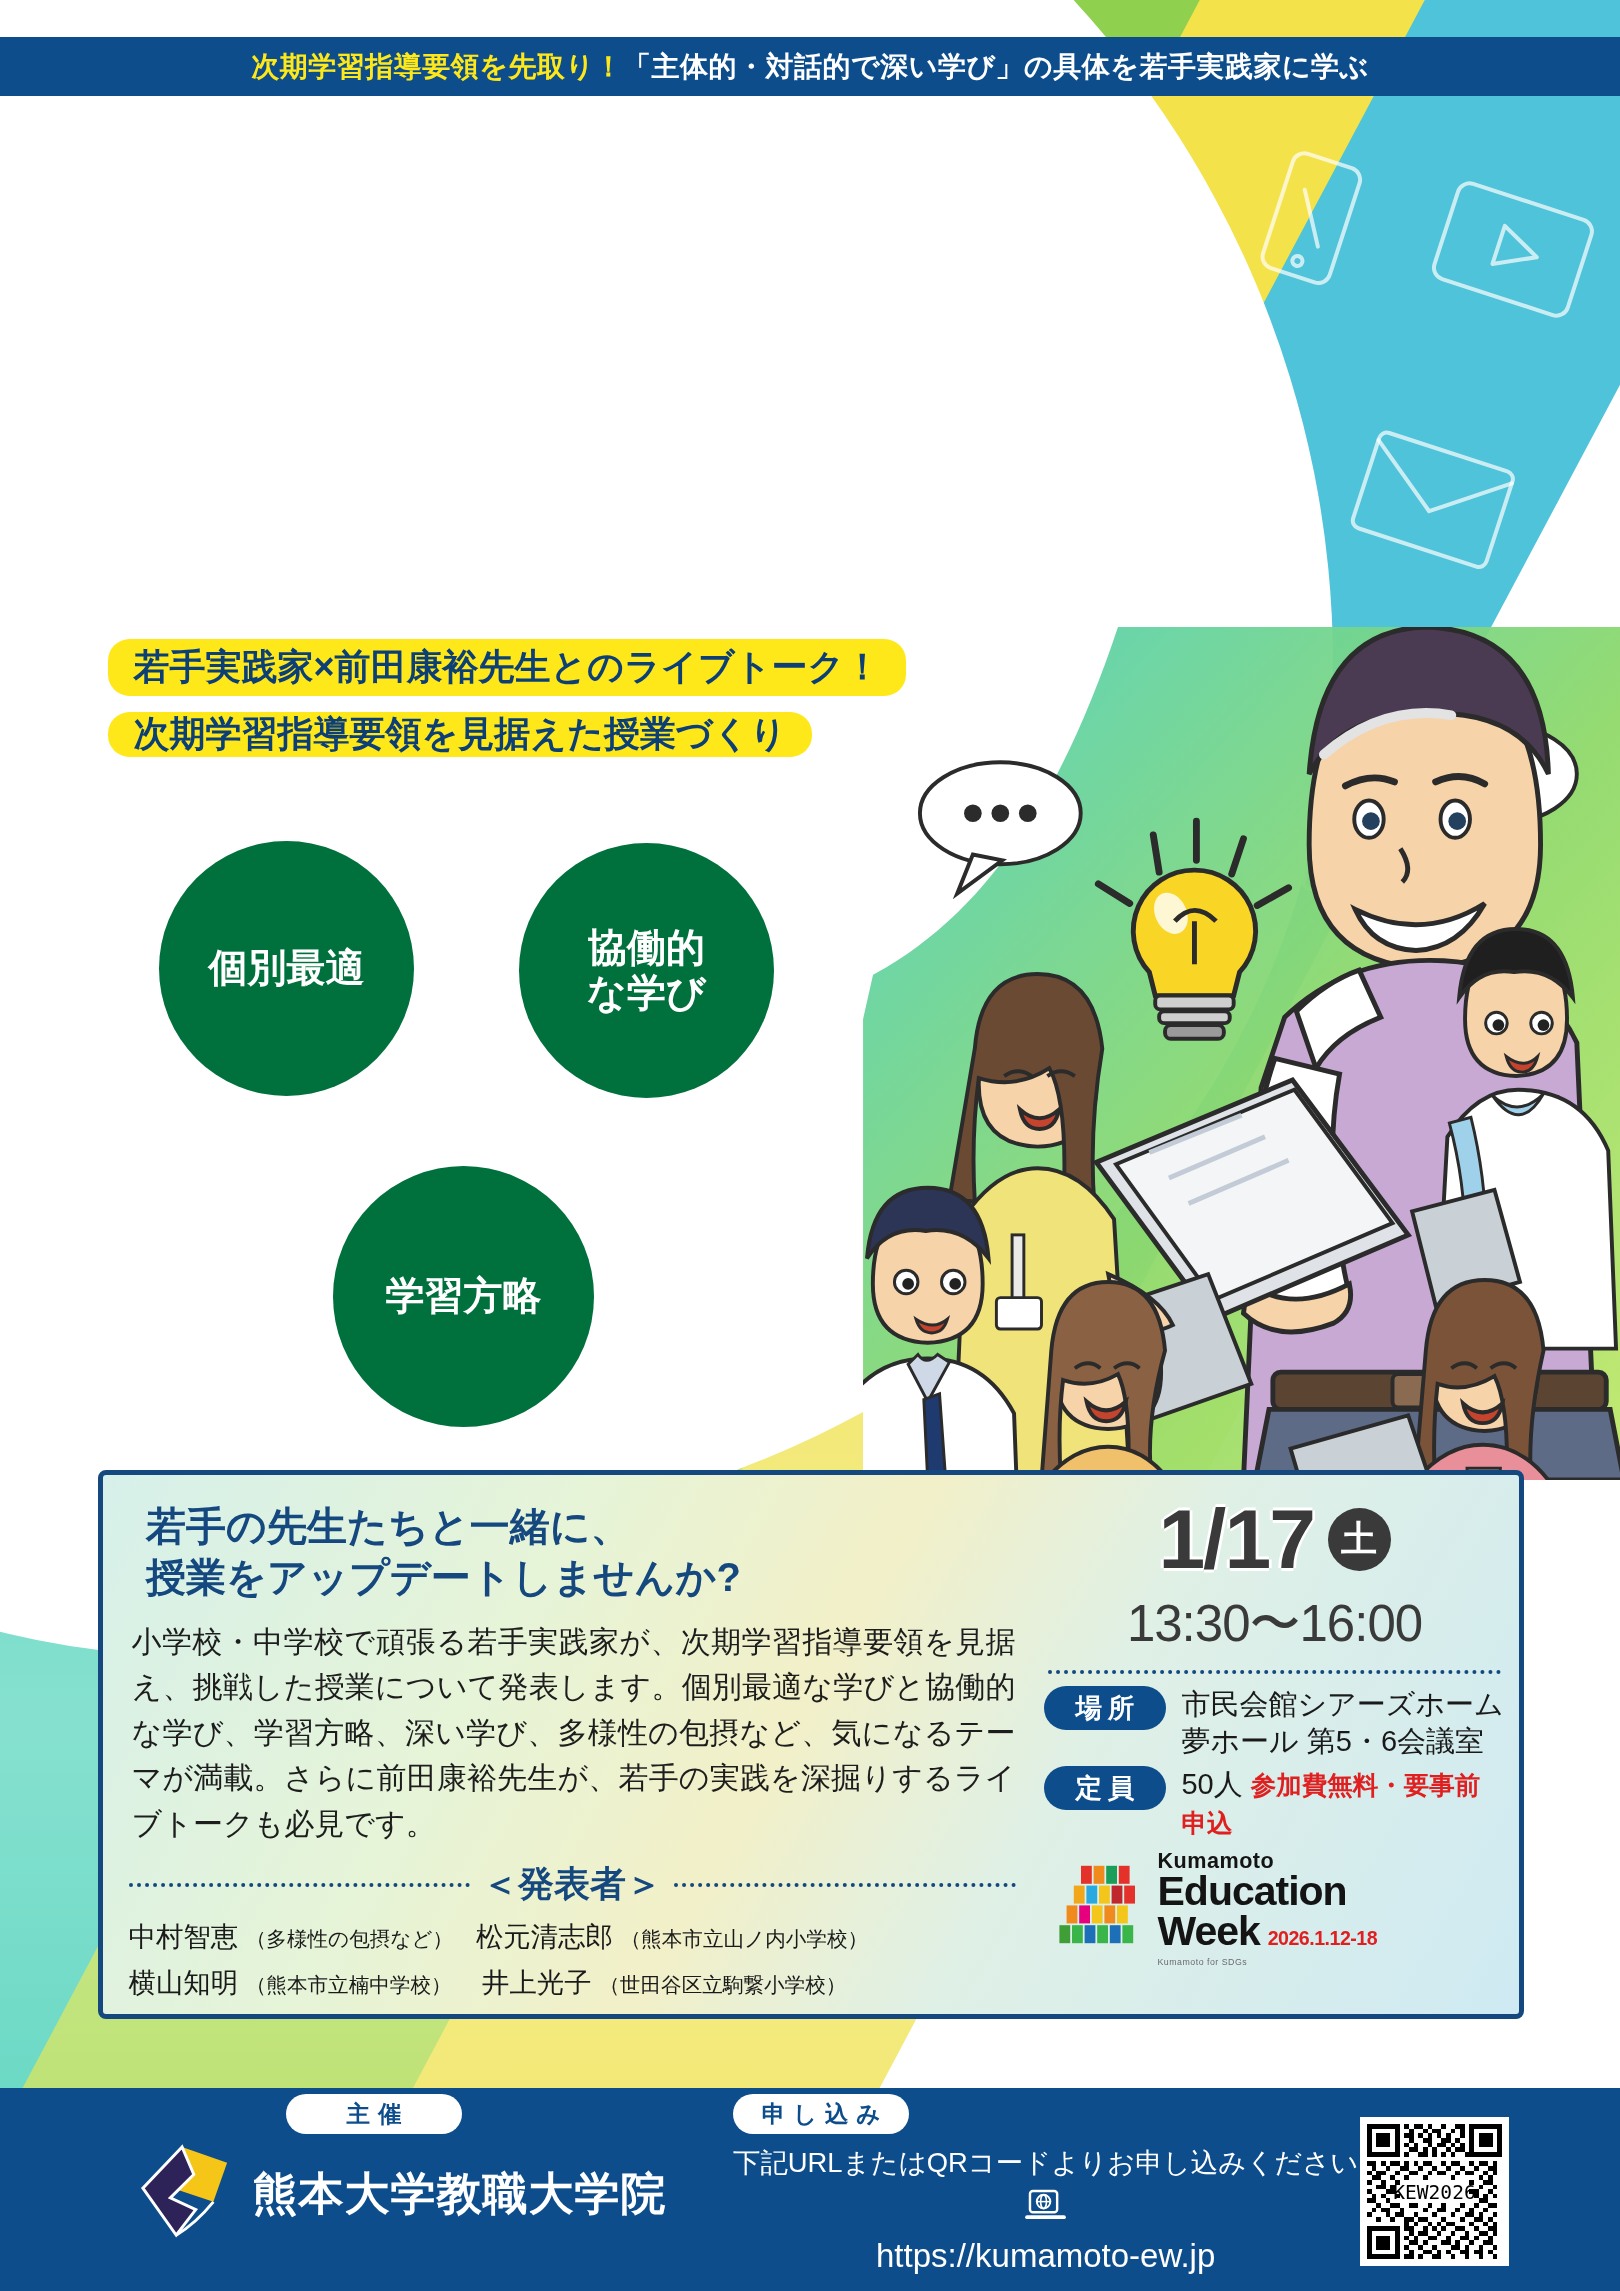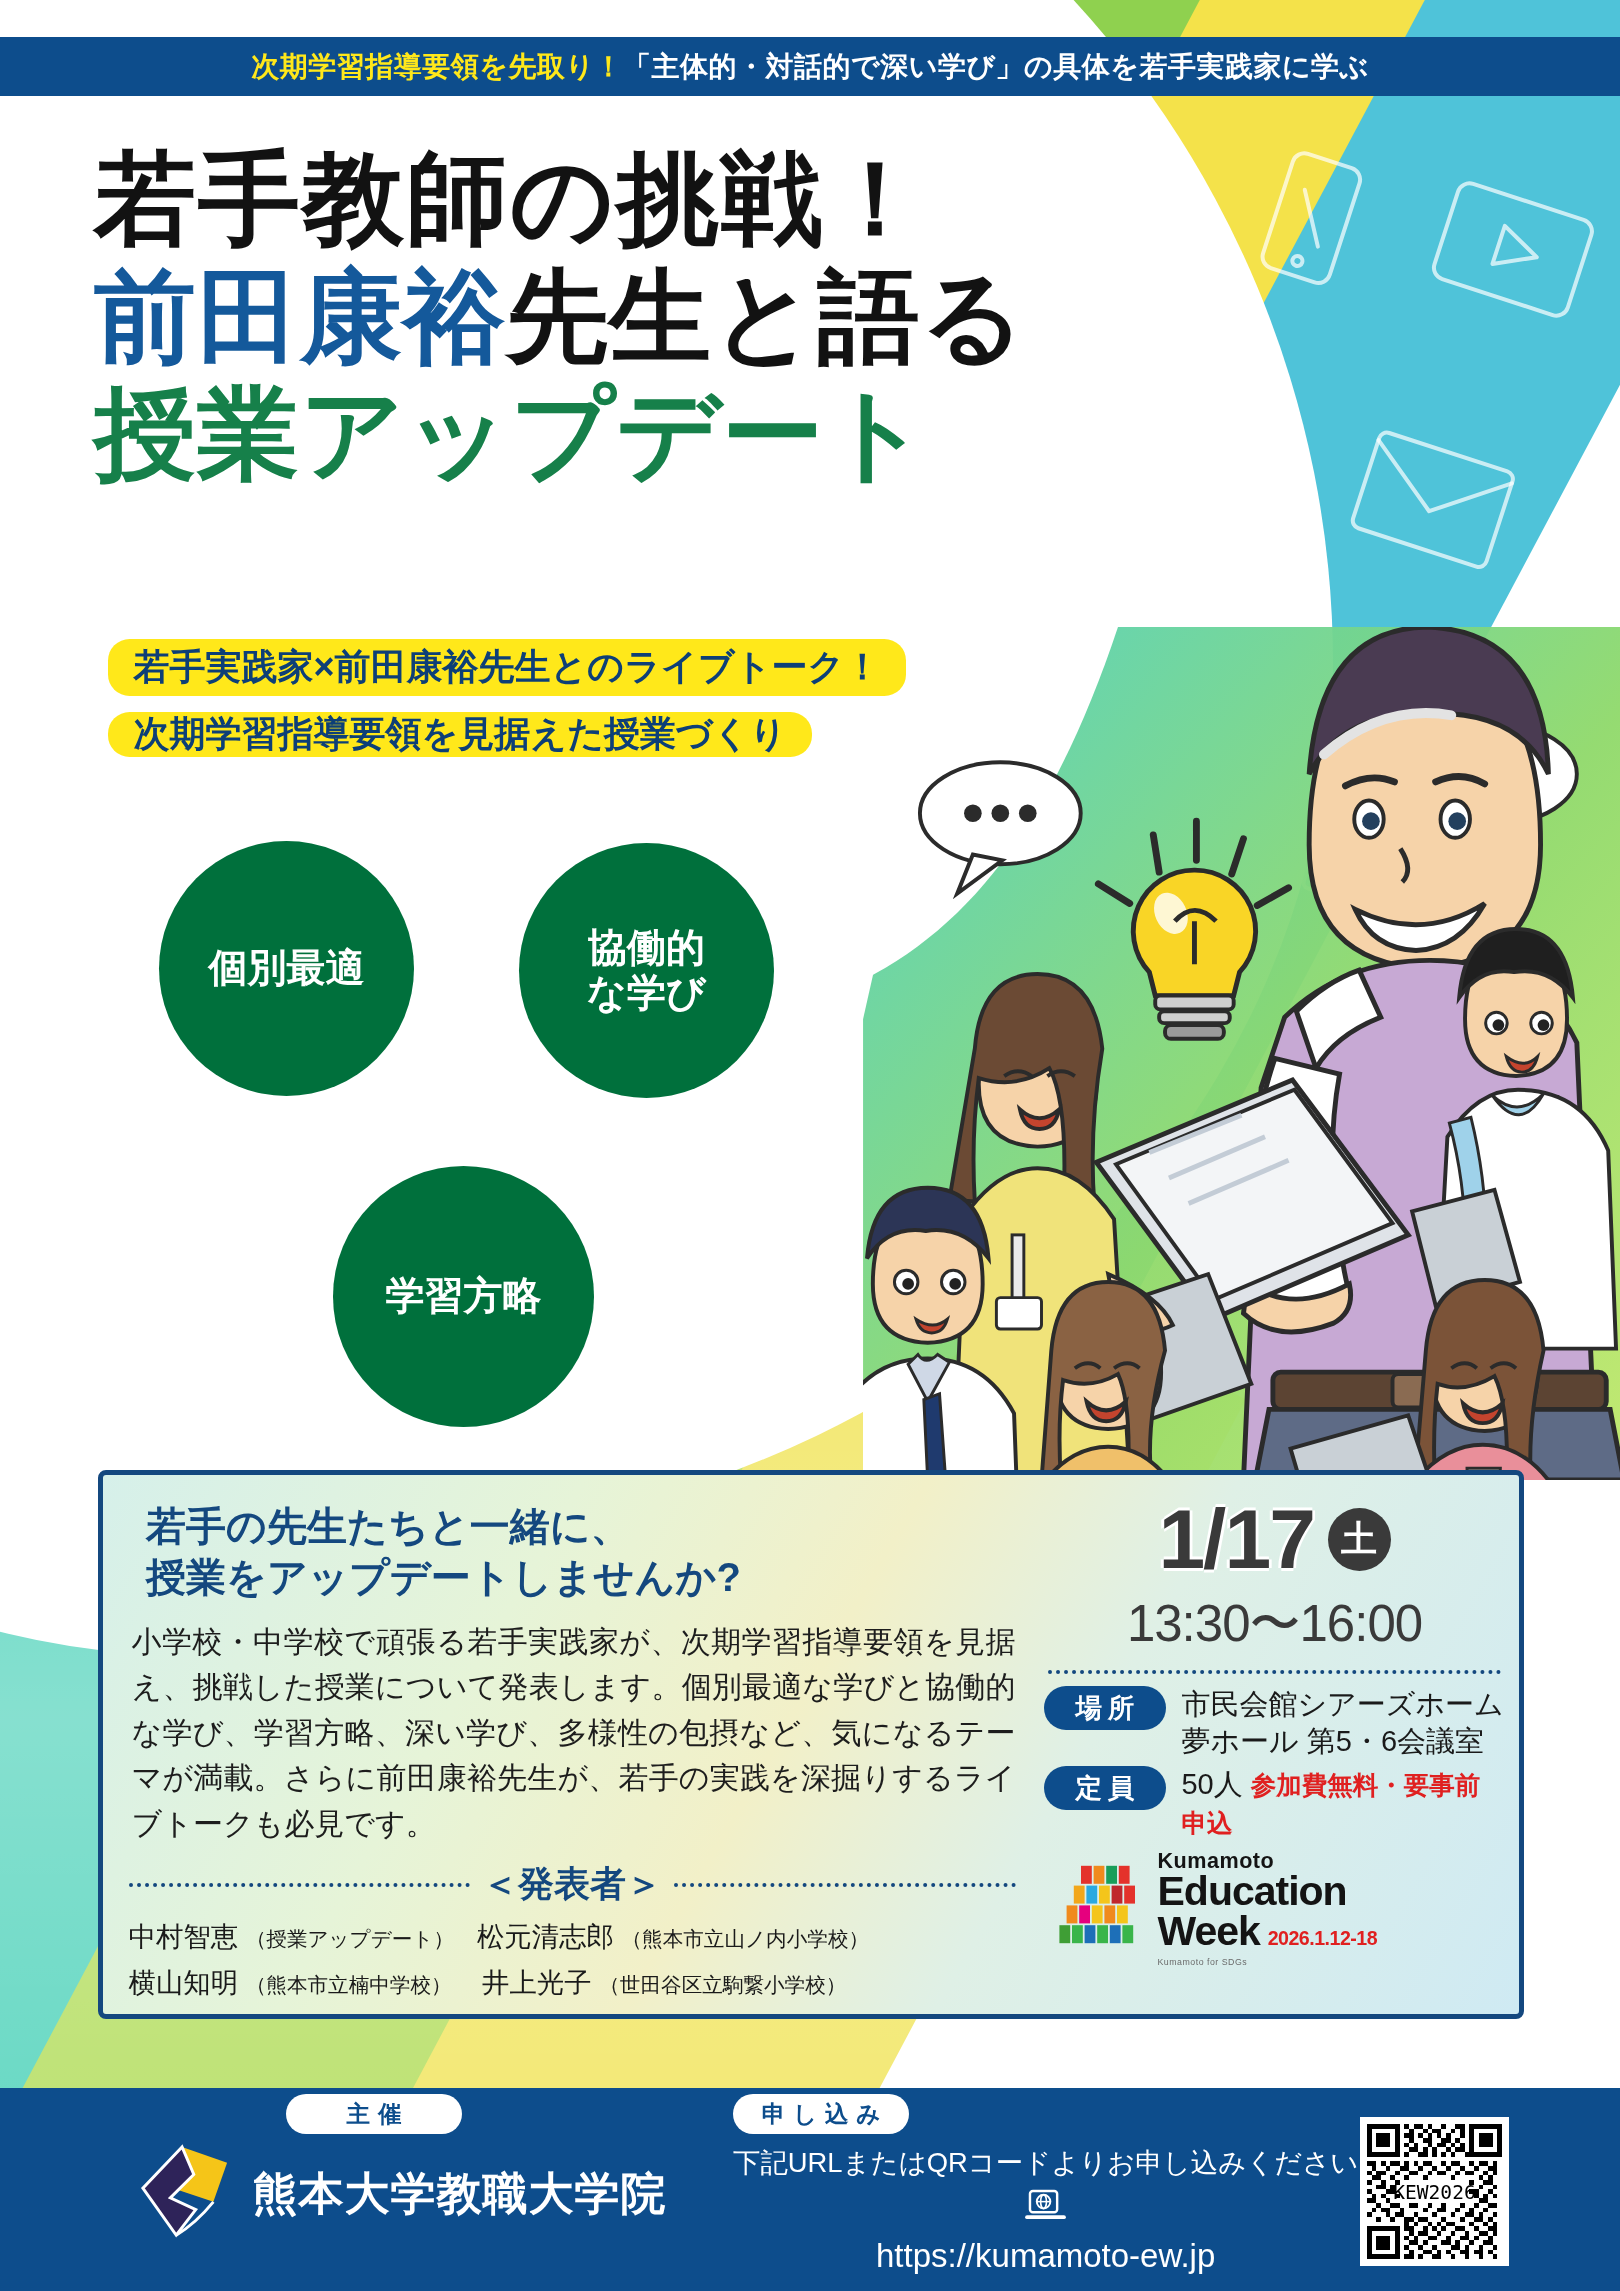--- a/index.html
+++ b/index.html
@@ -380,25 +380,20 @@
         <path d="M436,838 l120,-34 l34,100 l-124,36 Z" fill="#c9d0d6" stroke="#2b2b2b" stroke-width="4"></path>
       </g>
     </g>
   </svg>
 
   <div class="topbar">
     <span class="t-y">次期学習指導要領を先取り！</span>
     <span class="t-w">「主体的・対話的で深い学び」の具体を若手実践家に学ぶ</span>
   </div>
 
-  <div class="title-block">
-    <div class="tl tl1">若手教師の挑戦！</div>
-    <div class="tl tl2"><span class="nm">前田康裕</span><span class="rest">先生と語る</span></div>
-    <div class="tl tl3">授業アップデート</div>
-  </div>
 
   <div class="pill pill1">若手実践家×前田康裕先生とのライブトーク！</div>
   <div class="pill pill2">次期学習指導要領を見据えた授業づくり</div>
 
   <div class="gcircle gc1">個別最適</div>
   <div class="gcircle gc2">
       <span>協働的<br>な学び</span>
     </div>
   <div class="gcircle gc3">学習方略</div>
 
@@ -412,21 +407,21 @@
       <div class="panel-body">小学校・中学校で頑張る若手実践家が、次期学習指導要領を見据え、挑戦した授業について発表します。個別最適な学びと協働的な学び、学習方略、深い学び、多様性の包摂など、気になるテーマが満載。さらに前田康裕先生が、若手の実践を深掘りするライブトークも必見です。</div>
 
       <div class="spk-rule">
         <span class="dots"></span>
         <span class="lbl">＜発表者＞</span>
         <span class="dots"></span>
       </div>
 
       <div class="spk-line">
         <span>中村智恵</span>
-        <span class="sch">（授業アップデート）</span>
+        <span class="sch">（多様性の包摂など）</span>
         &nbsp;
         <span>松元清志郎</span>
         <span class="sch">（熊本市立山ノ内小学校）</span>
       </div>
       <div class="spk-line">
         <span>横山知明</span>
         <span class="sch">（熊本市立楠中学校）</span>
         &nbsp;&nbsp;
         <span>井上光子</span>
         <span class="sch">（世田谷区立駒繋小学校）</span>

